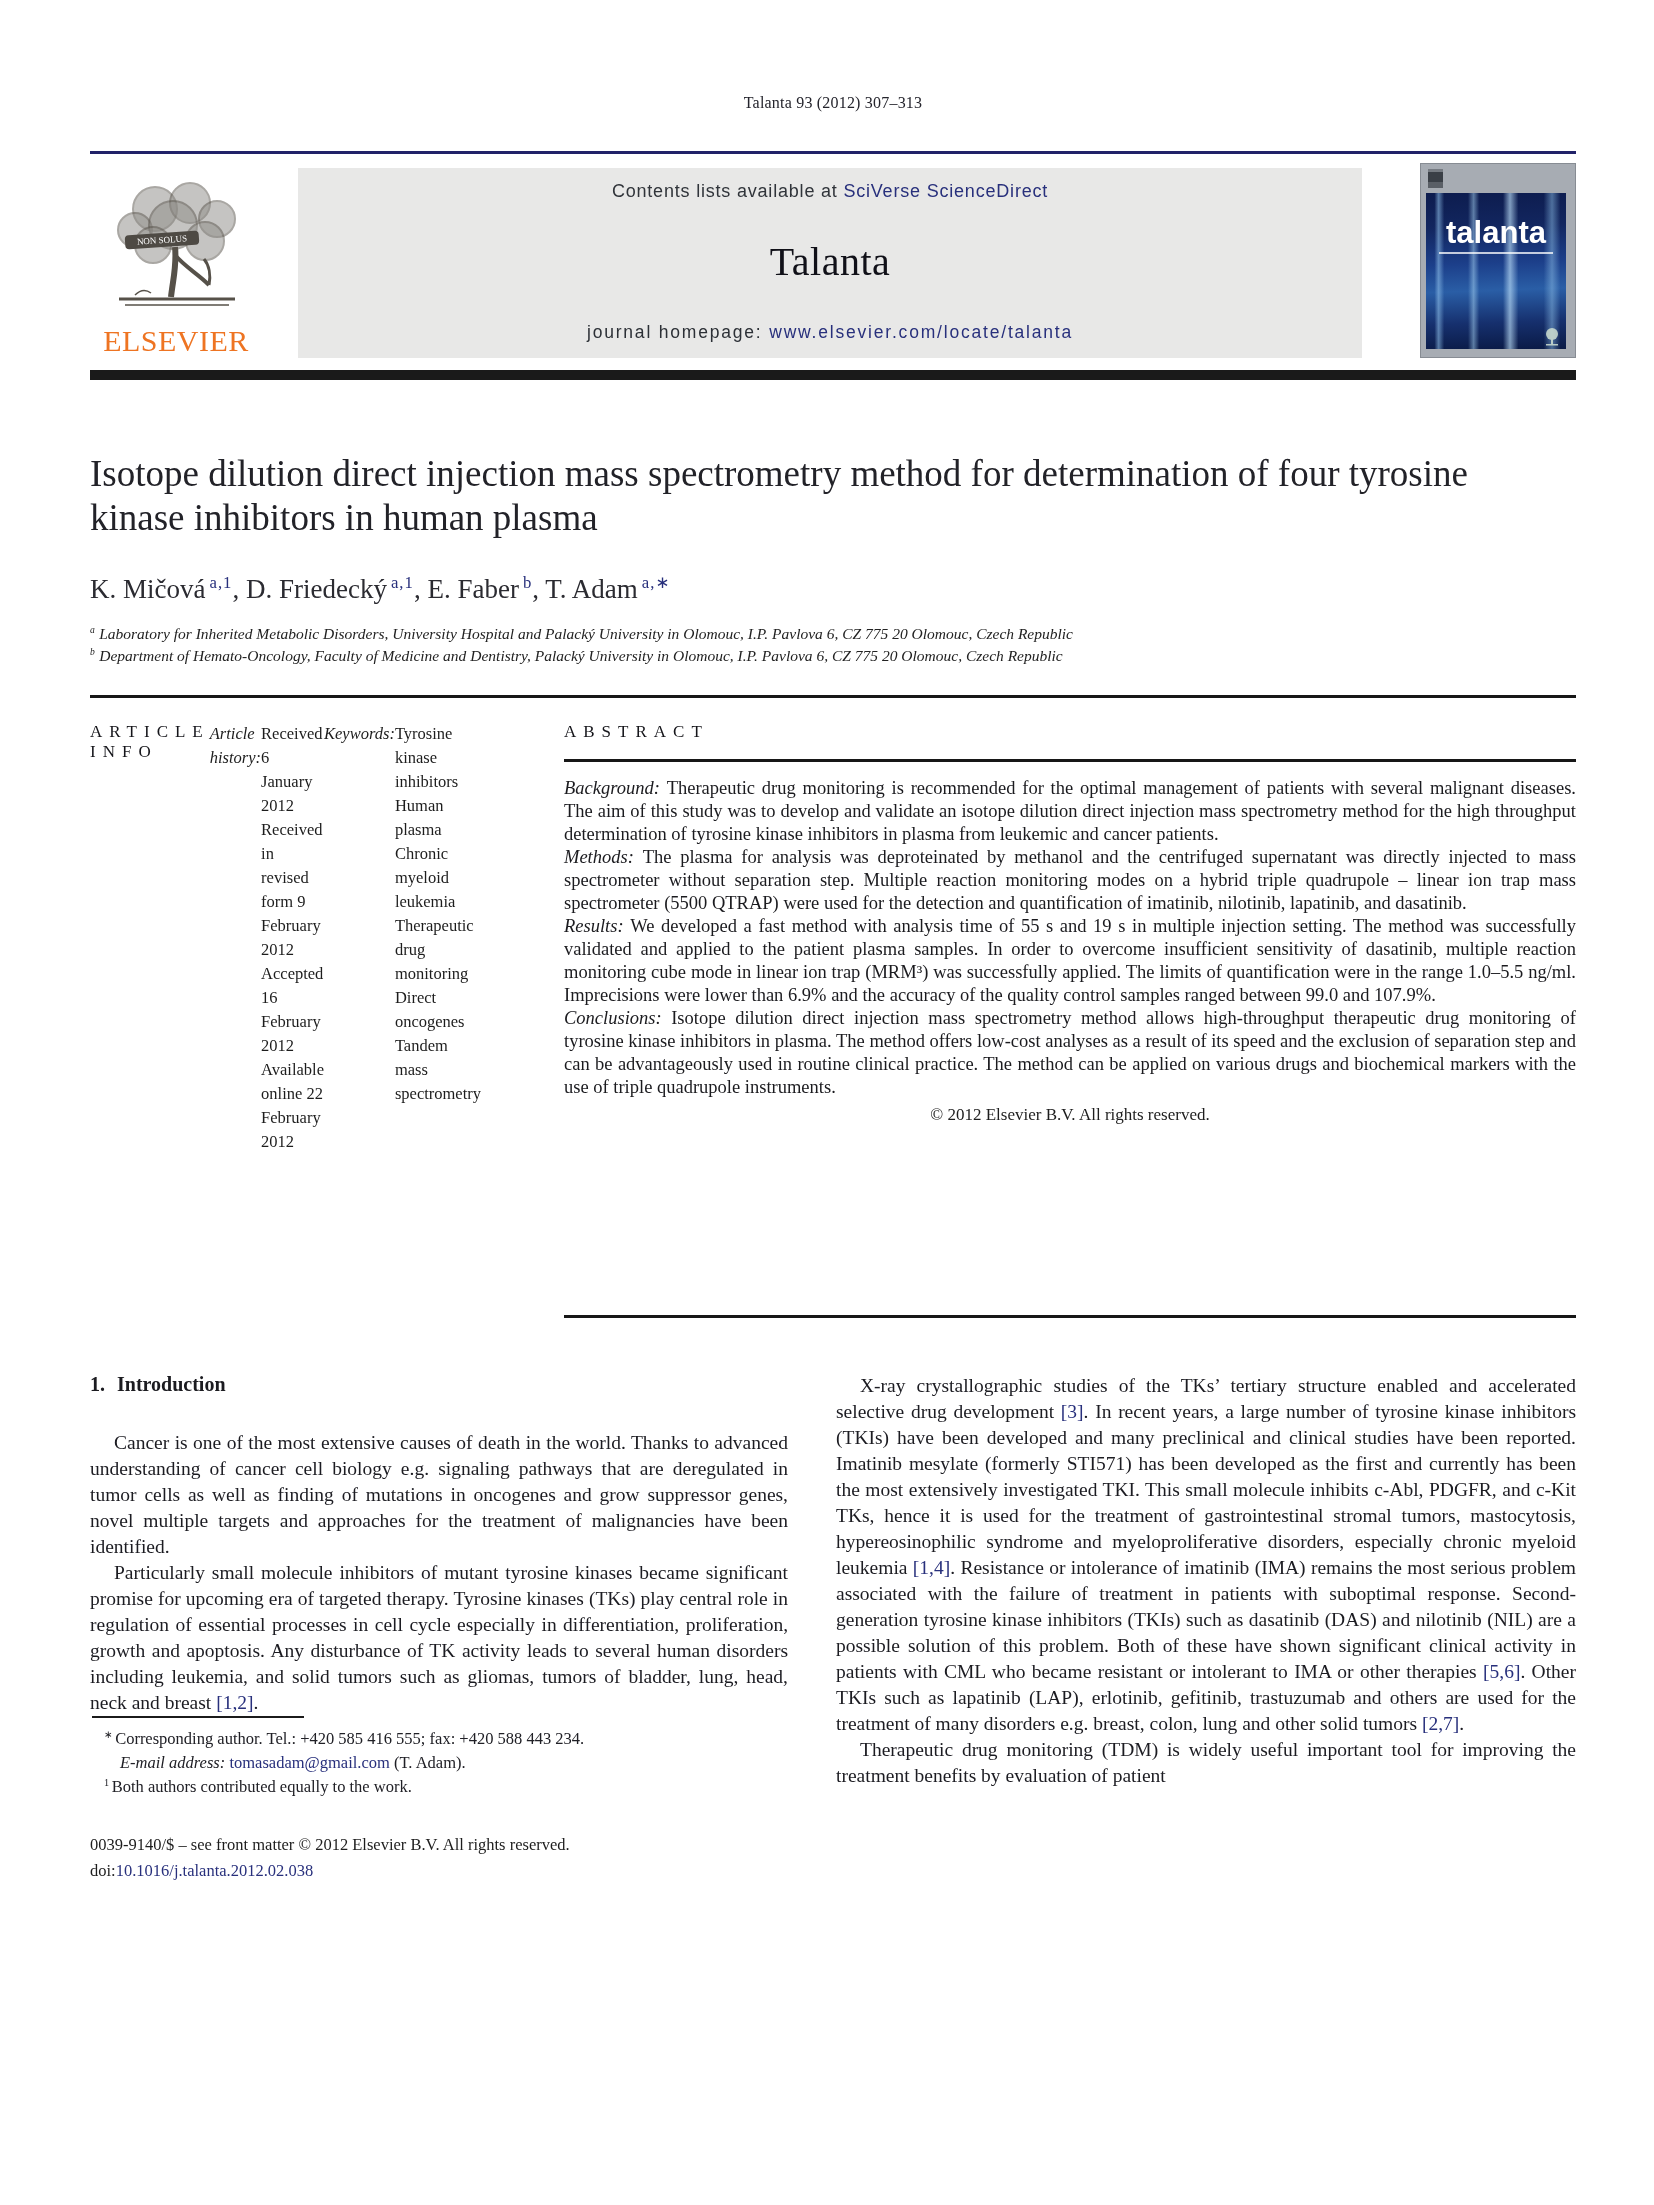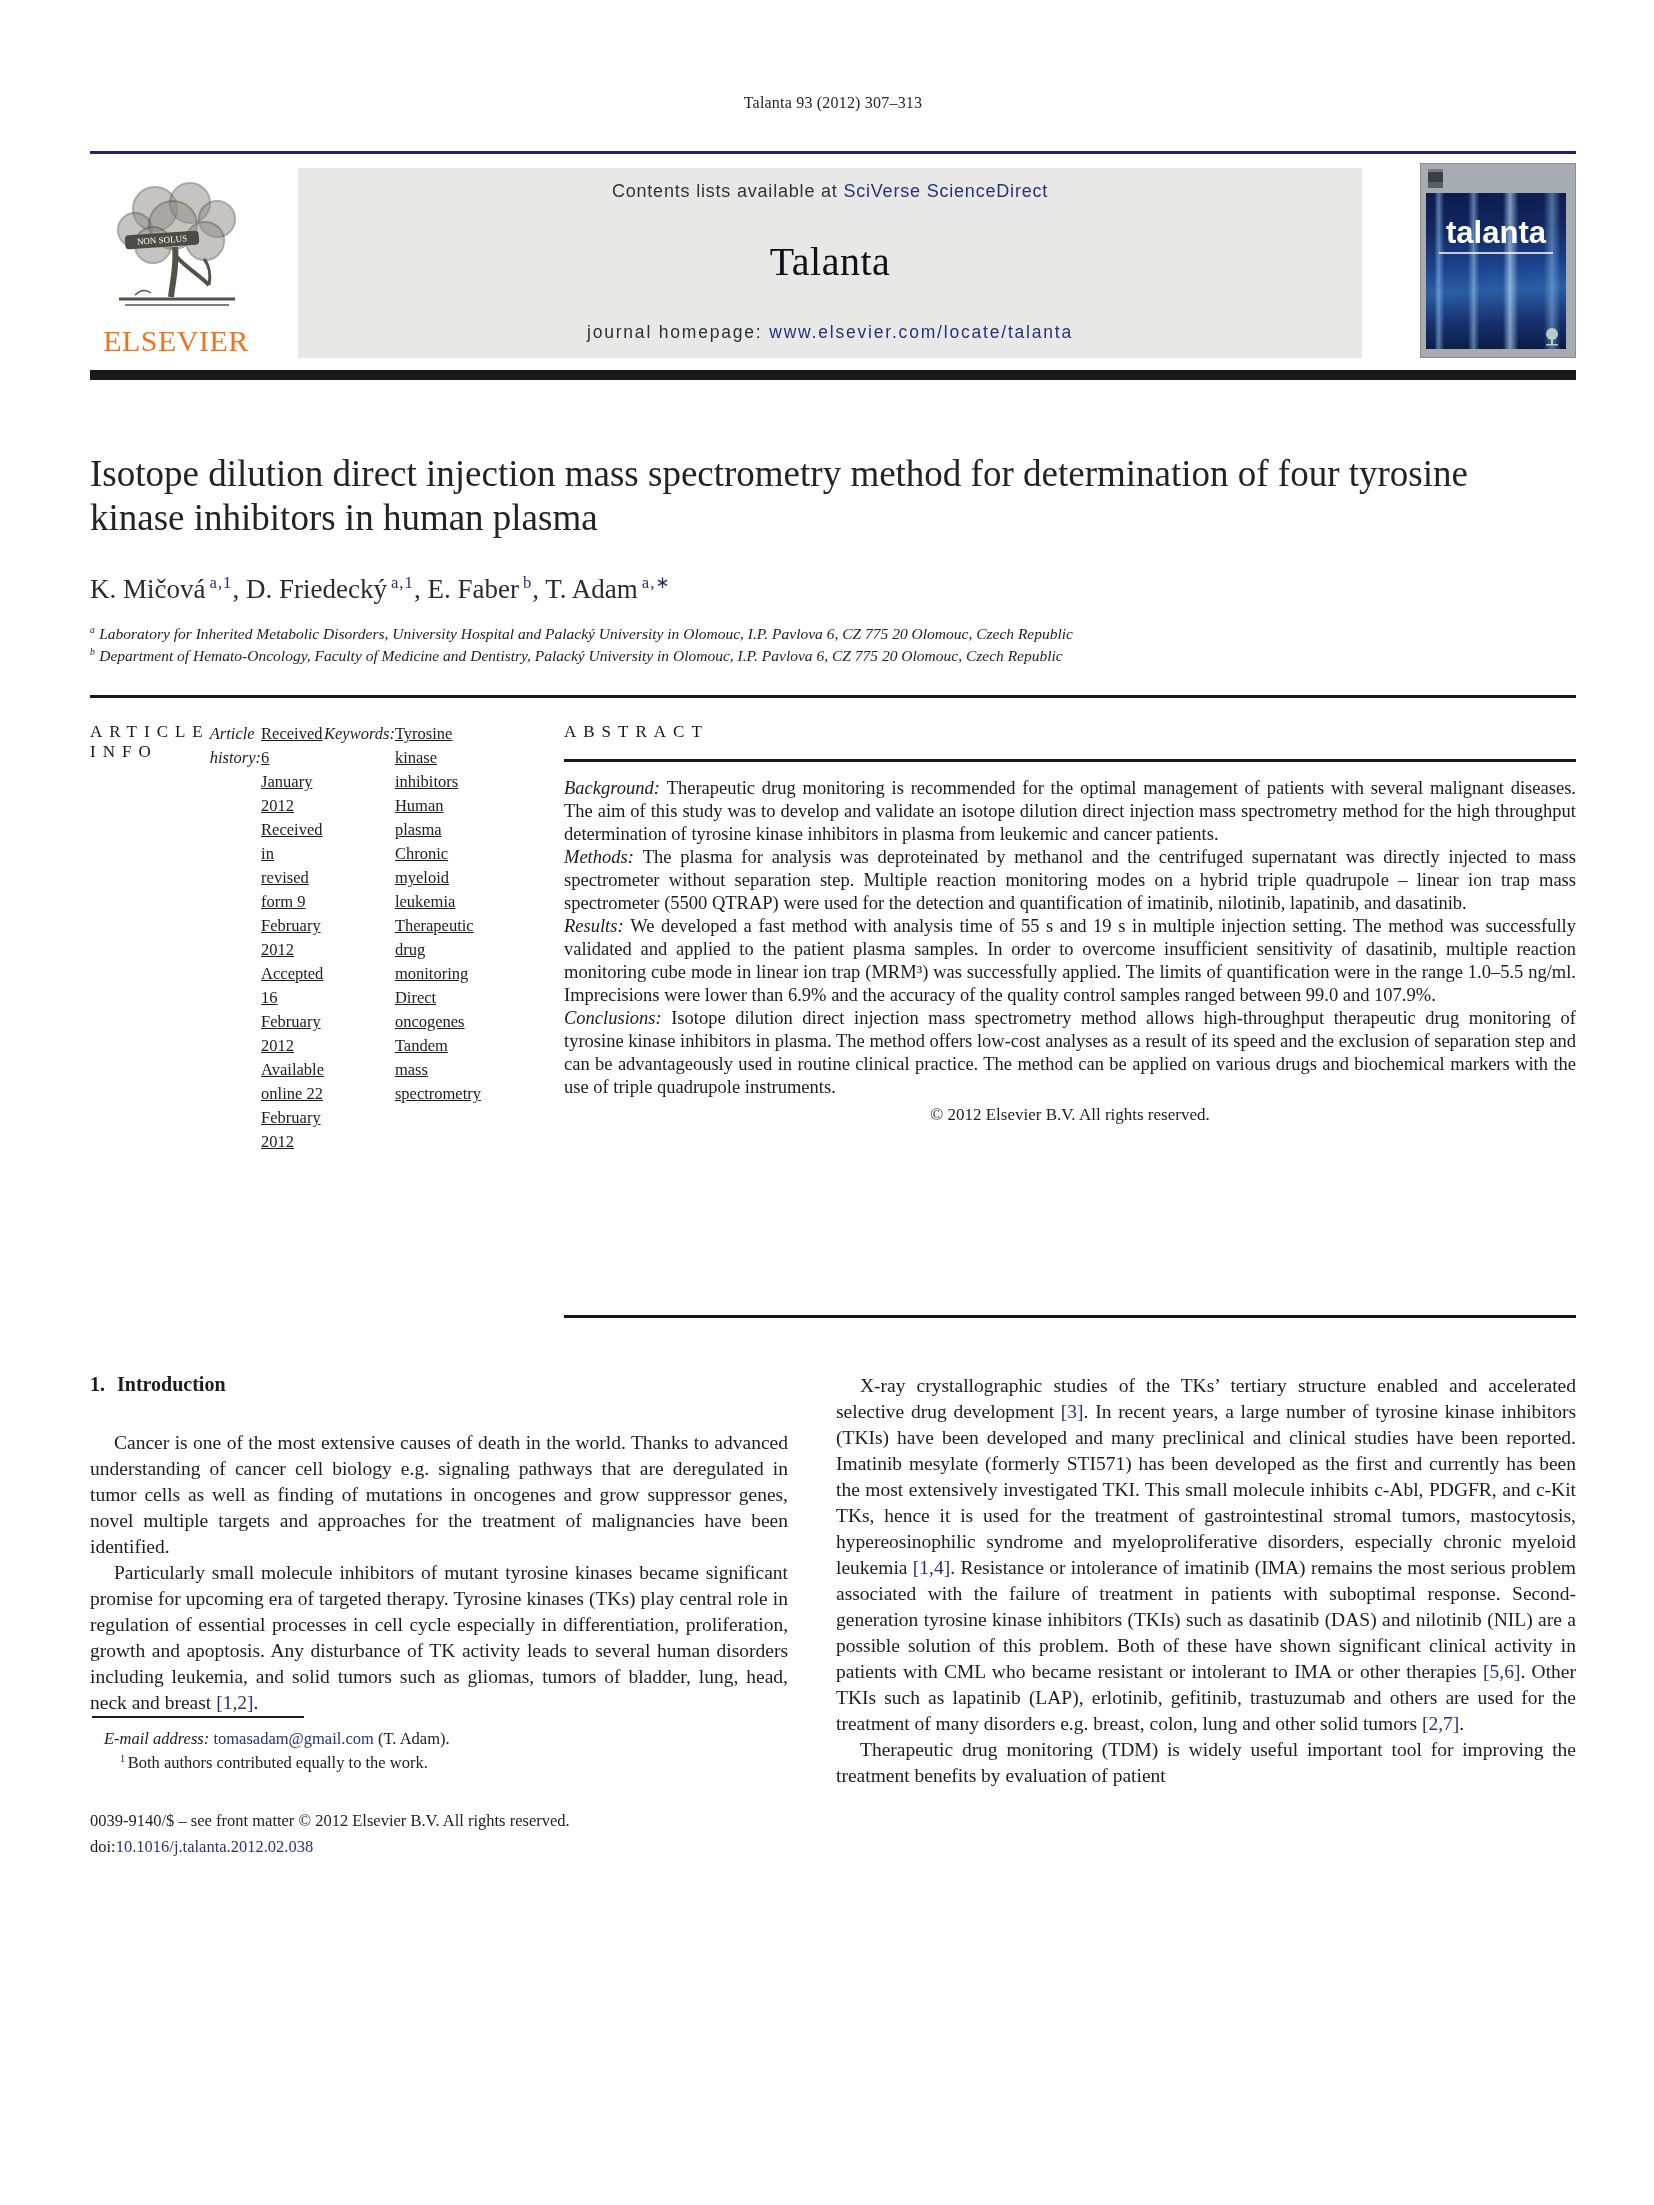--- a/index.html
+++ b/index.html
@@ -55,21 +55,21 @@
   .section-rule { height:3px; background:#171717; margin-top:28px; }
 
   
   .info-abstract { display:flex; margin-top:24px; min-height:596px; align-items:stretch; }
   .info-col { width:372px; flex:none; display:flex; flex-direction:row; }
   .abs-col  { flex:1; margin-left:102px; display:flex; flex-direction:column; }
   .col-heading { font-size:17px; letter-spacing:7px; color:#15151a; line-height:20px; }
   .heading-rule { height:3px; background:#171717; margin-top:17px; margin-bottom:15px; }
   .mid-rule { height:3px; background:#171717; margin-top:17px; margin-bottom:13px; }
   .info-label { font-style:italic; font-size:16.5px; line-height:24px; }
-  .info-lines > div { font-size:16.5px; line-height:24px;text-decoration:underline; }
+  .info-lines > div { font-size:16.5px; line-height:24px; }
   .abs-paragraphs > div { font-size:18.5px; line-height:23px; text-align:justify; color:#1b1b1f; }
   .copyright-line { text-align:center; font-size:17px; margin-top:6px; margin-bottom:16px; }
   .bottom-rule { height:3px; background:#171717; margin-top:auto; }
 
   
   .intro { display:flex; margin-top:55px; height:731px; align-items:flex-start; }
   .intro-left { width:698px; flex:none; display:flex; flex-direction:column; }
   .intro-right { flex:1; margin-left:48px; }
   .intro-heading { font-size:20px; font-weight:bold; color:#1b1b20; margin-bottom:34px; }
   .intro-heading .num { margin-right:12px; }
@@ -200,20 +200,21 @@
       <div class="intro-heading">
         <span class="num">1.</span><span>Introduction</span>
       </div>
       <div class="body-paragraphs">
           <div><span>Cancer is one of the most extensive causes of death in the world. Thanks to advanced understanding of cancer cell biology e.g. signaling pathways that are deregulated in tumor cells as well as finding of mutations in oncogenes and grow suppressor genes, novel multiple targets and approaches for the treatment of malignancies have been identified.</span></div>
           <div><span>Particularly small molecule inhibitors of mutant tyrosine kinases became significant promise for upcoming era of targeted therapy. Tyrosine kinases (TKs) play central role in regulation of essential processes in cell cycle especially in differentiation, proliferation, growth and apoptosis. Any disturbance of TK activity leads to several human disorders including leukemia, and solid tumors such as gliomas, tumors of bladder, lung, head, neck and breast </span><span class="rt-link">[1,2]</span><span>.</span></div>
         </div>
 
       <div class="fn-rule"></div>
       <div class="footnotes">
+          <div><span class="rt-sup">∗ </span><span>Corresponding author. Tel.: +420 585 416 555; fax: +420 588 443 234.</span></div>
           <div><span class="rt-i">E-mail address: </span><span class="rt-link">tomasadam@gmail.com</span><span> (T. Adam).</span></div>
           <div><span class="rt-sup">1 </span><span>Both authors contributed equally to the work.</span></div>
         </div>
 
       <div class="pub-info">
         <div>0039-9140/$ – see front matter © 2012 Elsevier B.V. All rights reserved.</div>
         <div><span>doi:</span><span class="rt-link">10.1016/j.talanta.2012.02.038</span></div>
       </div>
     </div>
 

